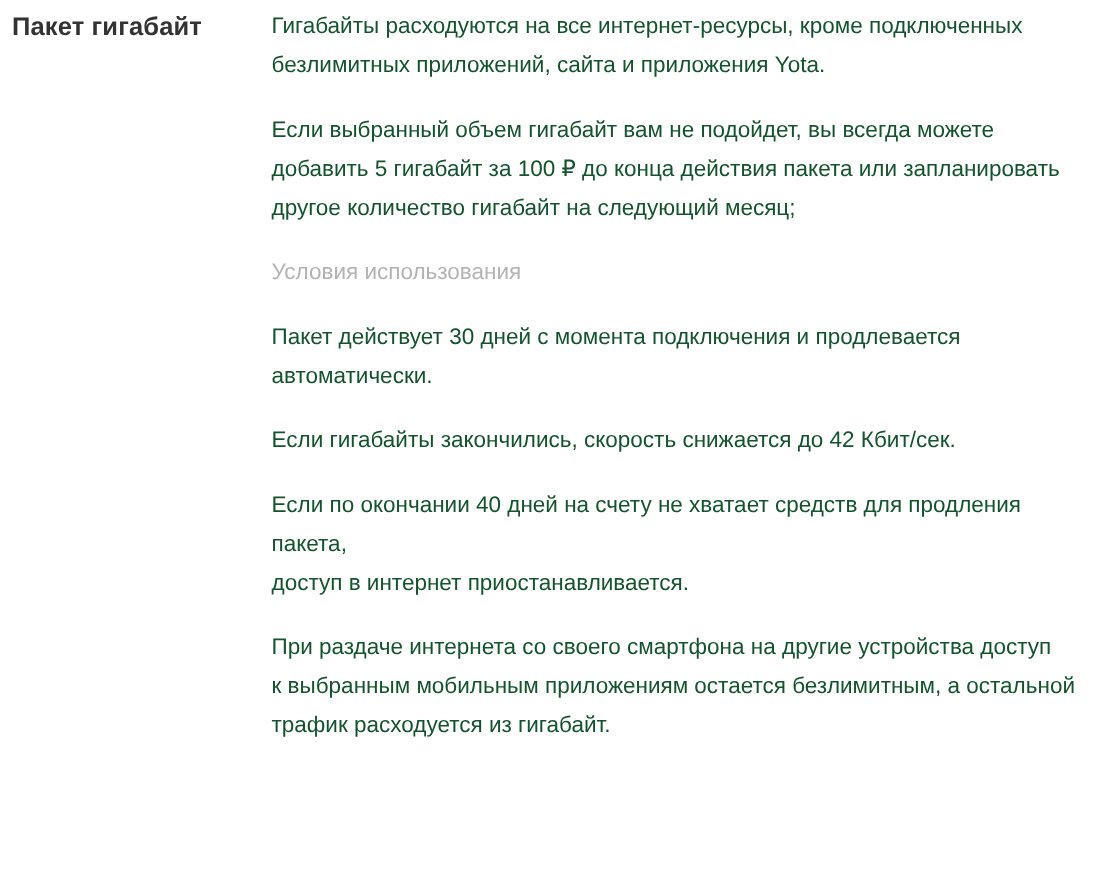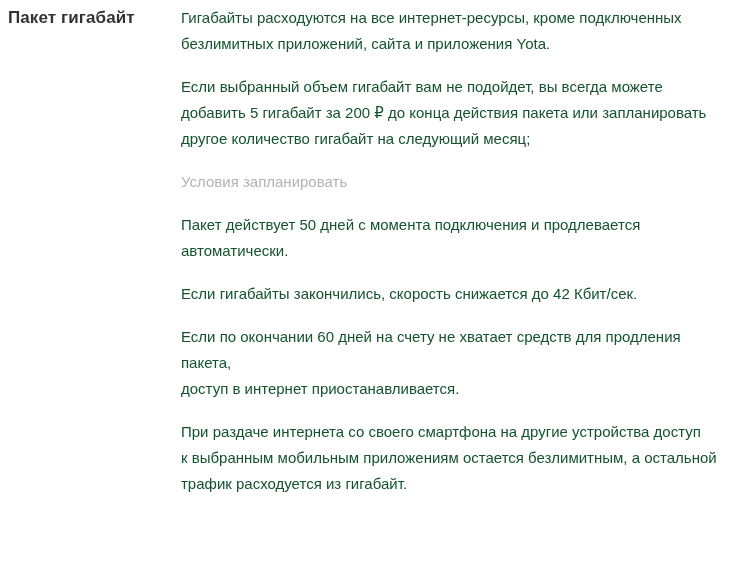--- a/index.html
+++ b/index.html
@@ -64,31 +64,31 @@
 
     <div class="col-left">
       <h2 class="row-title">Пакет гигабайт</h2>
     </div>
 
     <div class="col-right">
       <p class="para">Гигабайты расходуются на все интернет-ресурсы, кроме подключенных
 безлимитных приложений, сайта и приложения Yota.</p>
 
       <p class="para">Если выбранный объем гигабайт вам не подойдет, вы всегда можете
-добавить 5 гигабайт за 200 ₽ до конца действия пакета или запланировать
+добавить 5 гигабайт за 100 ₽ до конца действия пакета или запланировать
 другое количество гигабайт на следующий месяц;</p>
 
-      <p class="para muted">Условия запланировать</p>
+      <p class="para muted">Условия использования</p>
 
-      <p class="para">Пакет действует 50 дней с момента подключения и продлевается
+      <p class="para">Пакет действует 30 дней с момента подключения и продлевается
 автоматически.</p>
 
       <p class="para">Если гигабайты закончились, скорость снижается до 42 Кбит/сек.</p>
 
-      <p class="para">Если по окончании 60 дней на счету не хватает средств для продления пакета,
+      <p class="para">Если по окончании 40 дней на счету не хватает средств для продления пакета,
 доступ в интернет приостанавливается.</p>
 
 
       <p class="para">При раздаче интернета со своего смартфона на другие устройства доступ
 к выбранным мобильным приложениям остается безлимитным, а остальной
 трафик расходуется из гигабайт.</p>
     </div>
 
   </div>
 </div>

